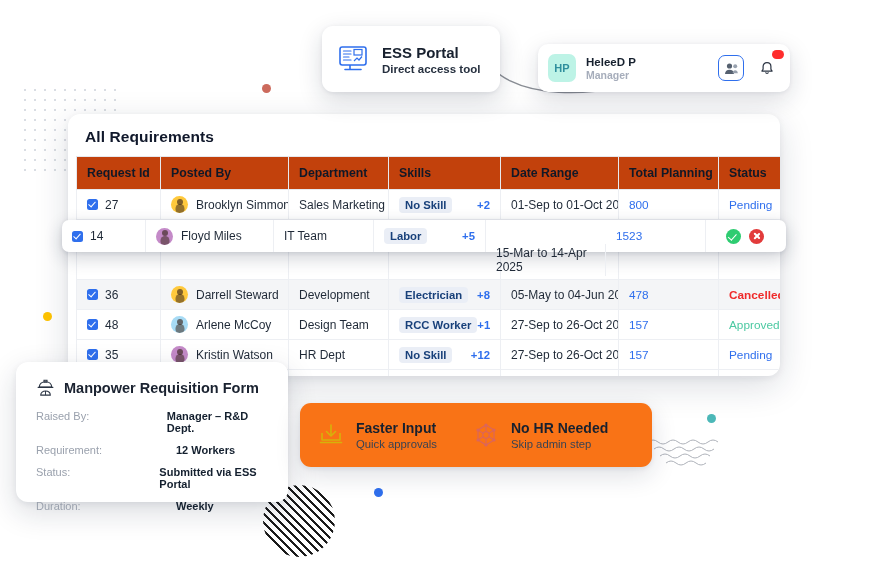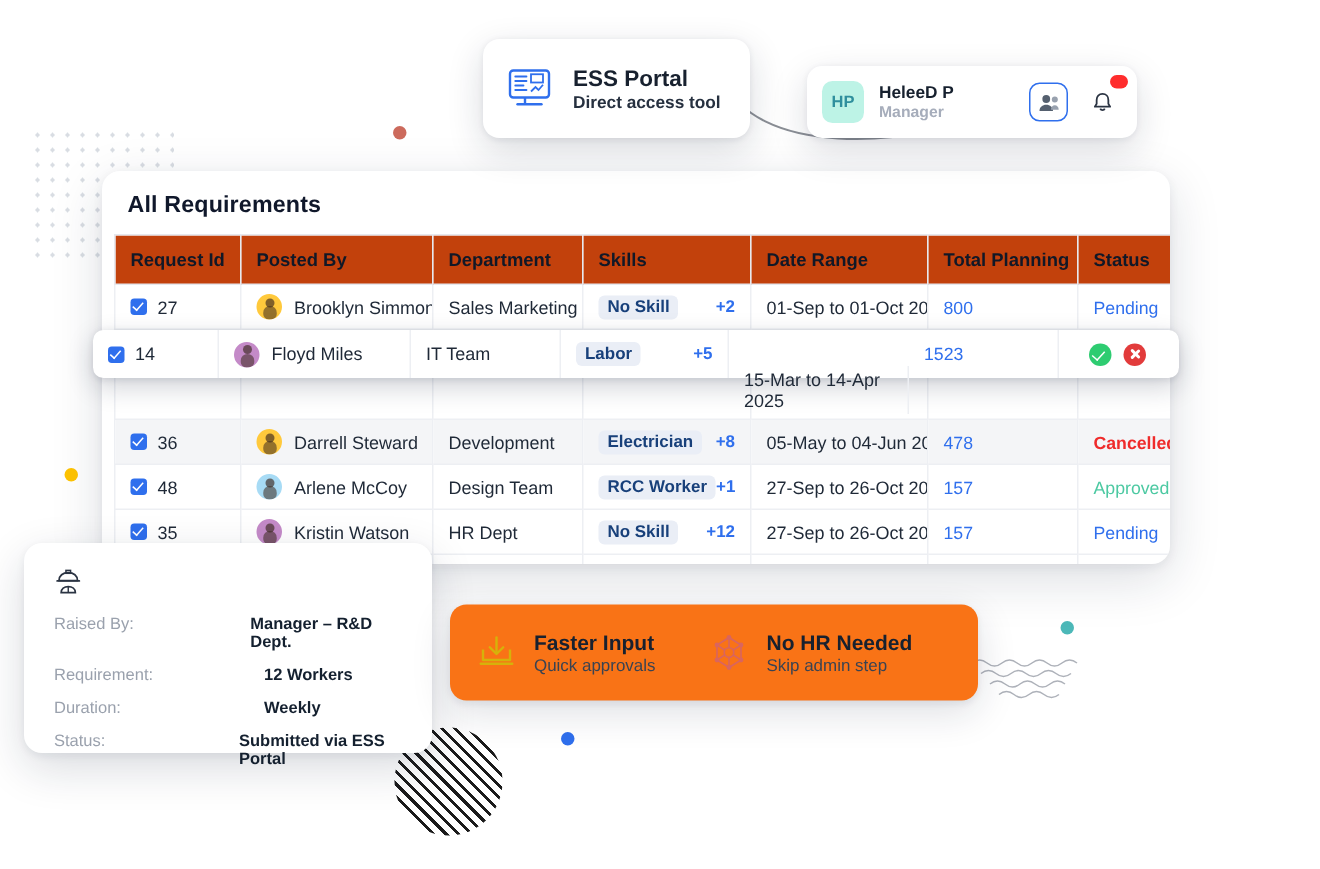--- a/index.html
+++ b/index.html
@@ -147,21 +147,21 @@
     position: absolute; left: 322px; top: 26px; width: 178px; height: 66px;
     background:#fff; border-radius: 11px;
     box-shadow: 0 8px 24px rgba(20,30,55,.16), 0 1px 4px rgba(20,30,55,.08);
     display:flex; align-items:center; gap: 14px; padding: 0 16px; z-index: 8;
   }
   .ess-t { font-size: 15px; font-weight: 600; color:#18212f; }
   .ess-s { font-size: 11.5px; font-weight: 700; color:#26303f; margin-top: 2px; }
 
   
   .user-card {
-    position: absolute; left: 538px; top: 44px; width: 220px; height: 48px;
+    position: absolute; left: 538px; top: 44px; width: 252px; height: 48px;
     background:#fff; border-radius: 10px;
     box-shadow: 0 8px 24px rgba(20,30,55,.15), 0 1px 4px rgba(20,30,55,.07);
     display:flex; align-items:center; padding: 0 10px; gap: 10px; z-index: 8;
   }
   .u-av {
     width: 28px; height: 28px; border-radius: 7px; background:#bdf3e6;
     display:flex; align-items:center; justify-content:center;
     font-size: 11px; font-weight: 700; color:#2f8f9d;
   }
   .u-name { font-size: 11.5px; font-weight: 700; color:#16202e; }
@@ -451,37 +451,38 @@
 
   <div class="req-card">
     <div class="req-head">
       <svg width="19" height="19" viewBox="0 0 20 20">
         <path d="M3.5 9.5 c0-3.4 2.7-5.6 6.5-5.6 s6.5 2.2 6.5 5.6z" fill="none" stroke="#2b3443" stroke-width="1.2"></path>
         <line x1="2.2" y1="9.8" x2="17.8" y2="9.8" stroke="#2b3443" stroke-width="1.2" stroke-linecap="round"></line>
         <rect x="8.4" y="2.4" width="3.2" height="2" fill="none" stroke="#2b3443" stroke-width="1.1"></rect>
         <path d="M5 18 c0-2.6 2.2-4.3 5-4.3 s5 1.7 5 4.3z" fill="none" stroke="#2b3443" stroke-width="1.2"></path>
         <line x1="10" y1="13.7" x2="10" y2="18" stroke="#2b3443" stroke-width="1"></line>
       </svg>
+      <span class="req-title">Manpower Requisition Form</span>
     </div>
     <div id="req-fields">
         <div class="req-row">
           <span class="req-k">Raised By:</span>
           <span class="req-v">Manager – R&amp;D Dept.</span>
         </div>
         <div class="req-row">
           <span class="req-k">Requirement:</span>
           <span class="req-v">12 Workers</span>
         </div>
         <div class="req-row">
+          <span class="req-k">Status:</span>
+          <span class="req-v">Submitted via ESS Portal</span>
+        </div>
+        <div class="req-row">
           <span class="req-k">Duration:</span>
           <span class="req-v">Weekly</span>
-        </div>
-        <div class="req-row">
-          <span class="req-k">Status:</span>
-          <span class="req-v">Submitted via ESS Portal</span>
         </div>
       </div>
   </div>
 
   <div class="feat-card">
     <div class="feat">
       <svg width="26" height="26" viewBox="0 0 26 26">
         <path d="M13 3 v10" stroke="#d6b20a" stroke-width="1.6" fill="none" stroke-linecap="round"></path>
         <path d="M8.5 9.5 L13 14 L17.5 9.5" stroke="#d6b20a" stroke-width="1.6" fill="none" stroke-linecap="round" stroke-linejoin="round"></path>
         <path d="M4 11 v7 h18 v-7" stroke="#d6b20a" stroke-width="1.6" fill="none" stroke-linejoin="round"></path>

